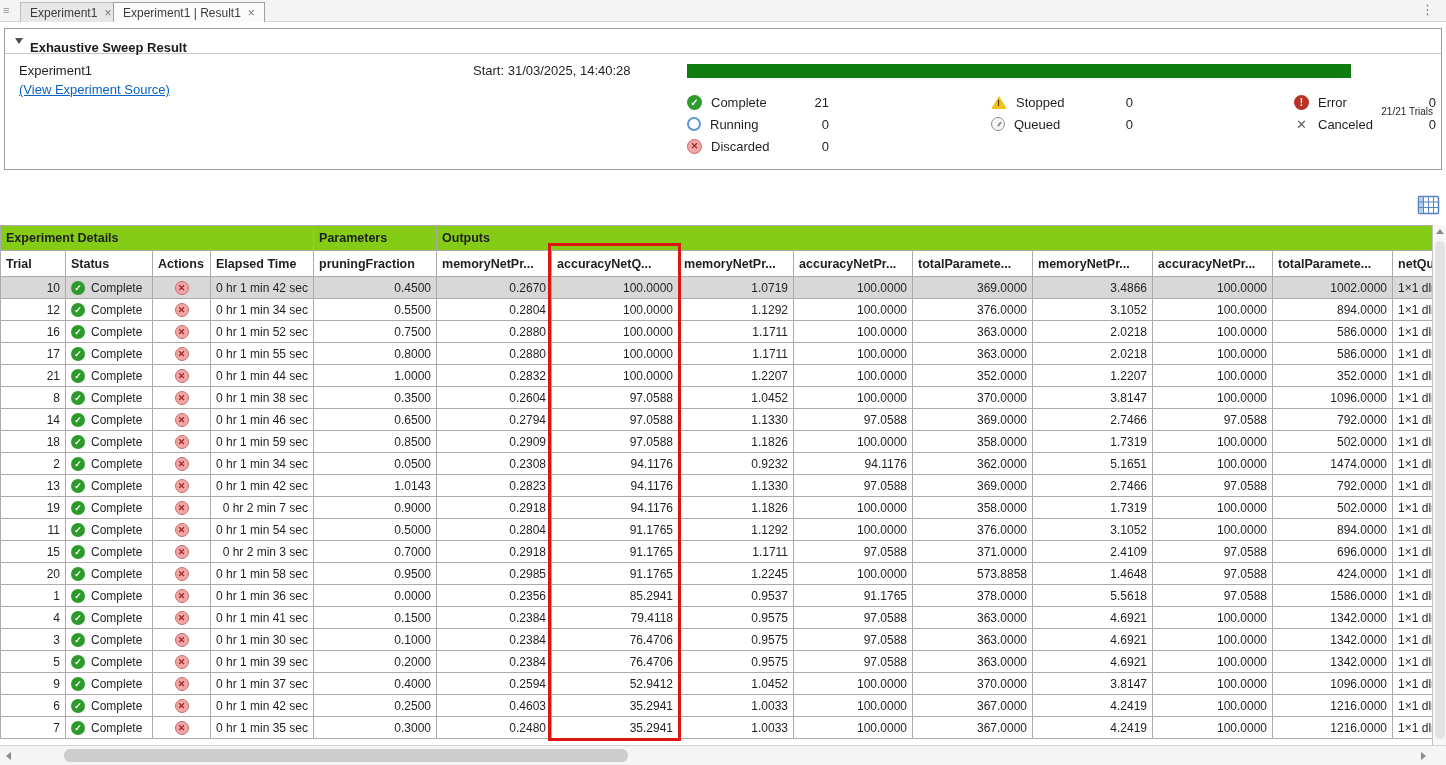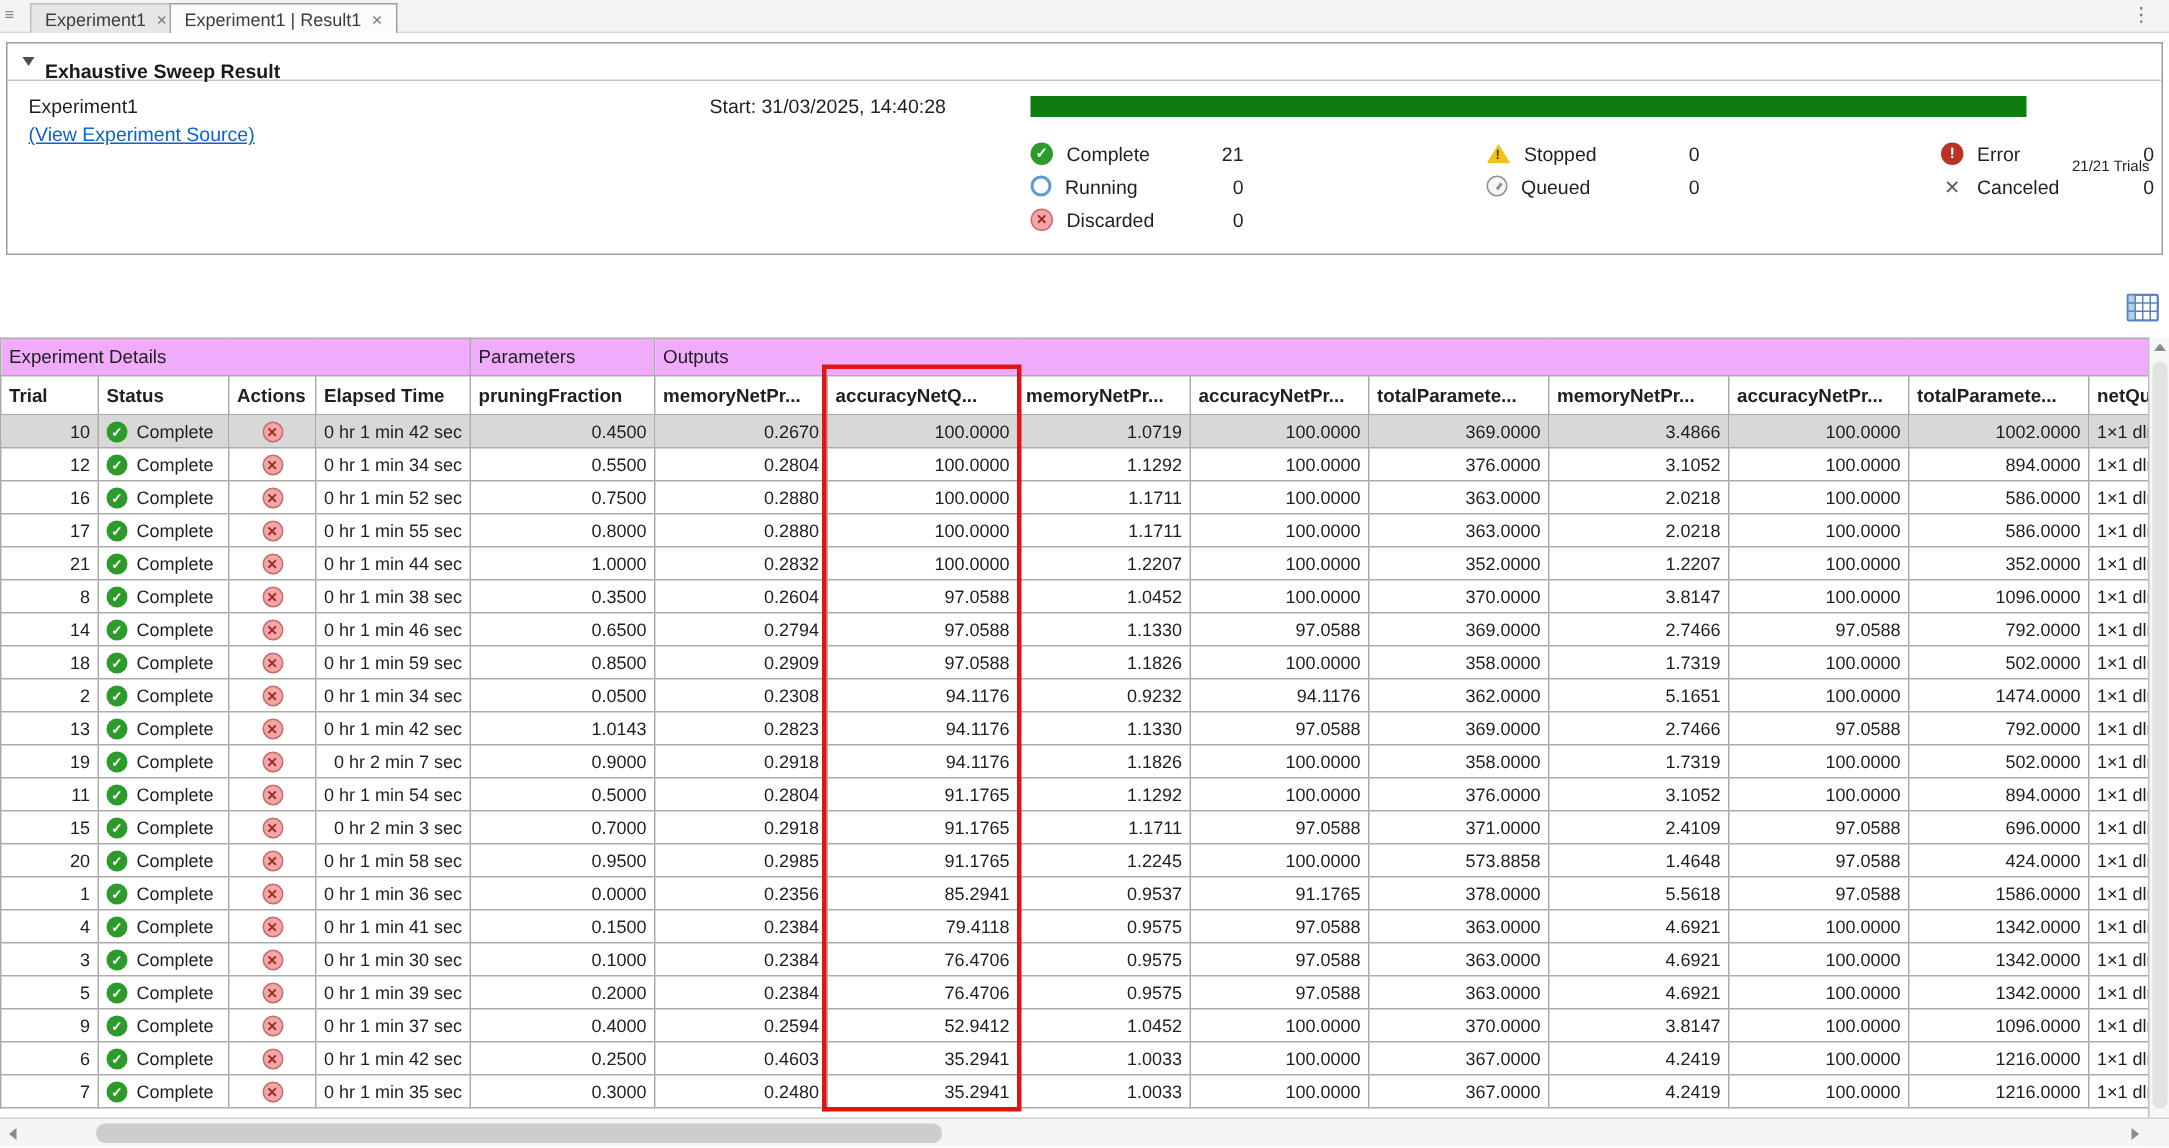--- a/index.html
+++ b/index.html
@@ -51,21 +51,21 @@
   .ic-canceled { width:15px; height:15px; color:#5c5c5c; font-size:13px; }
   .ic-canceled::after { content:"✕"; }
 
   
   .grid-icon { position:absolute; right:6px; top:194px; width:23px; height:22px; }
 
   
   .table-wrap { position:absolute; left:0; top:225px; width:1432px; }
   table { border-collapse:collapse; table-layout:fixed; width:1432px; border:1px solid #7f7f7f; }
   th, td { border:1px solid #ababab; padding:0 5px; white-space:nowrap; overflow:hidden; font-size:12px; }
-  tr.group-row th { height:25px; font-size:12.5px; font-weight:normal; text-align:left; background:#f0abfc; }
+  tr.group-row th { height:25px; font-size:12.5px; font-weight:bold; text-align:left; background:#84cc16; }
   tr.header-row th { height:26px; font-size:12.5px; font-weight:bold; text-align:left; background:#fff; }
   tbody tr { height:22px; background:#fff; }
   tbody tr.selected { background:#d8d8d8; }
   td.al-r { text-align:right; }
   td.al-c { text-align:center; }
   td.al-l { text-align:left; }
   .status-cell { display:flex; align-items:center; gap:6px; }
   .status-cell .ic-complete { width:14px; height:14px; font-size:9px; }
   td .ic-discard { width:14px; height:14px; }
 

